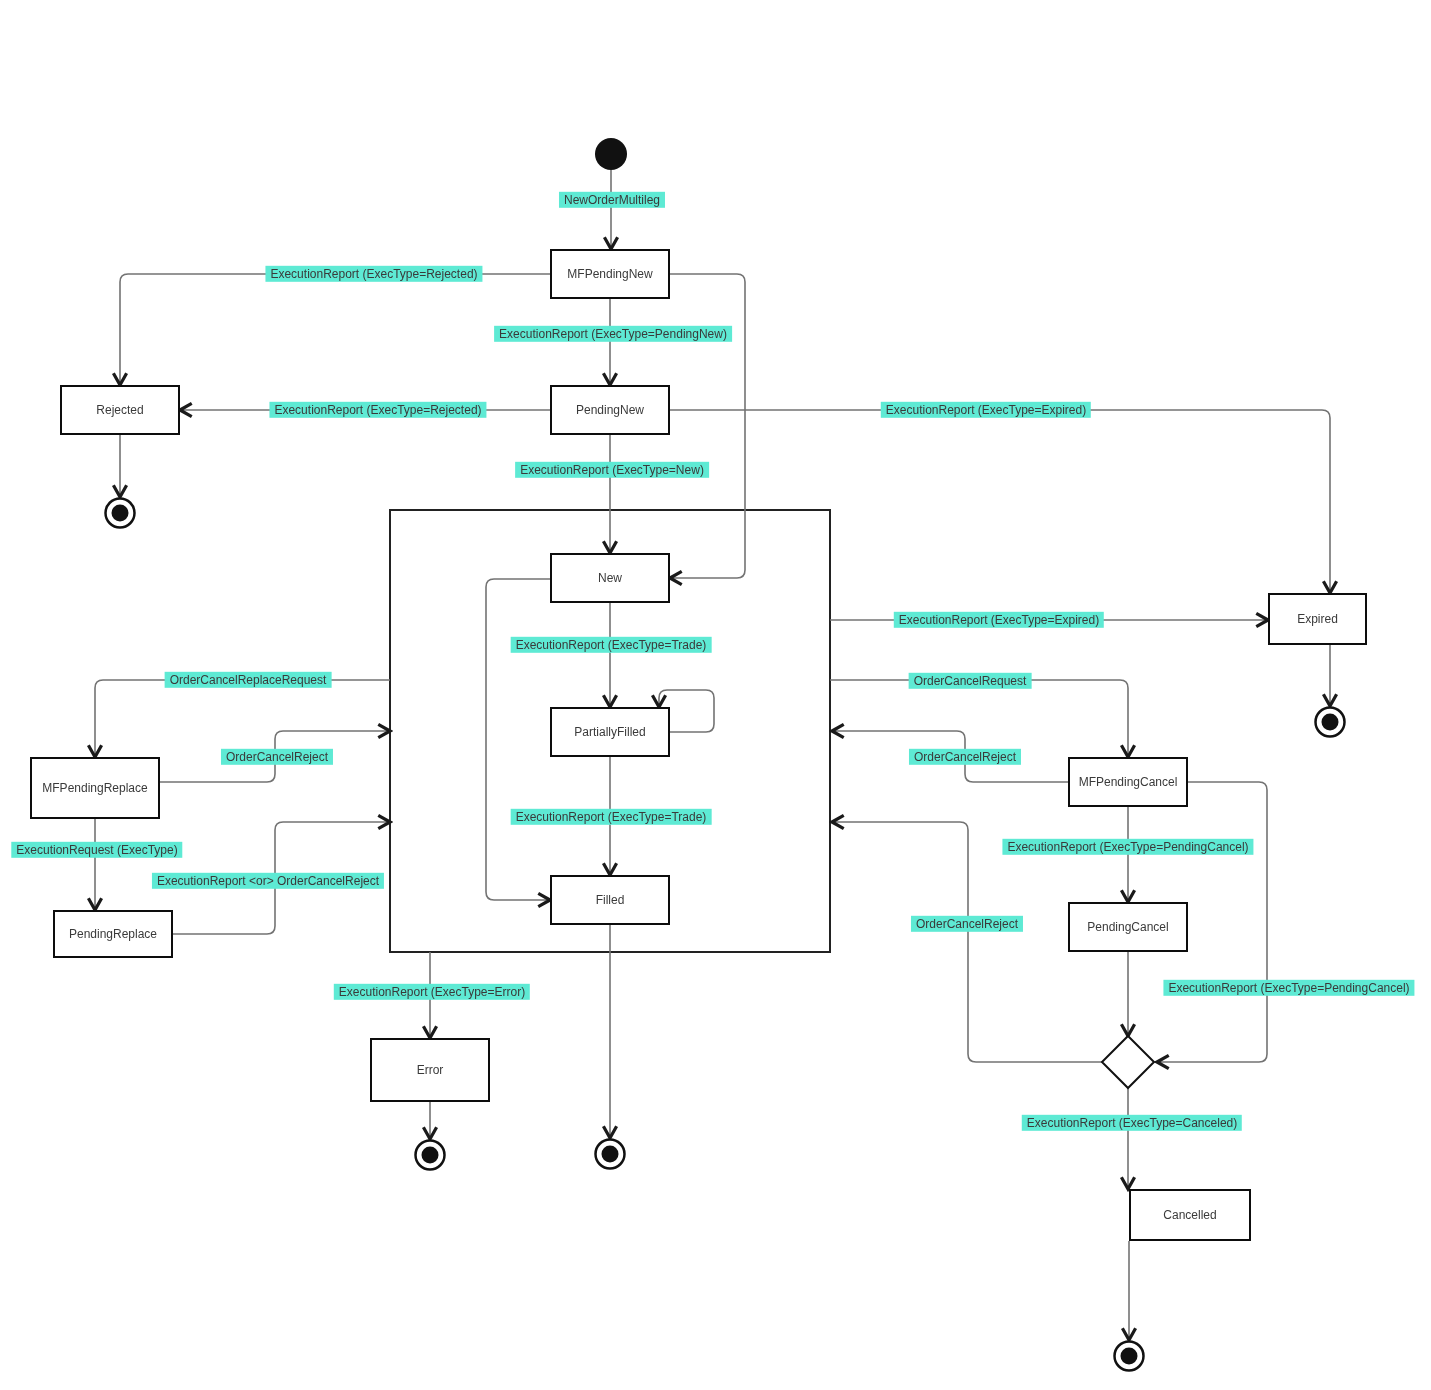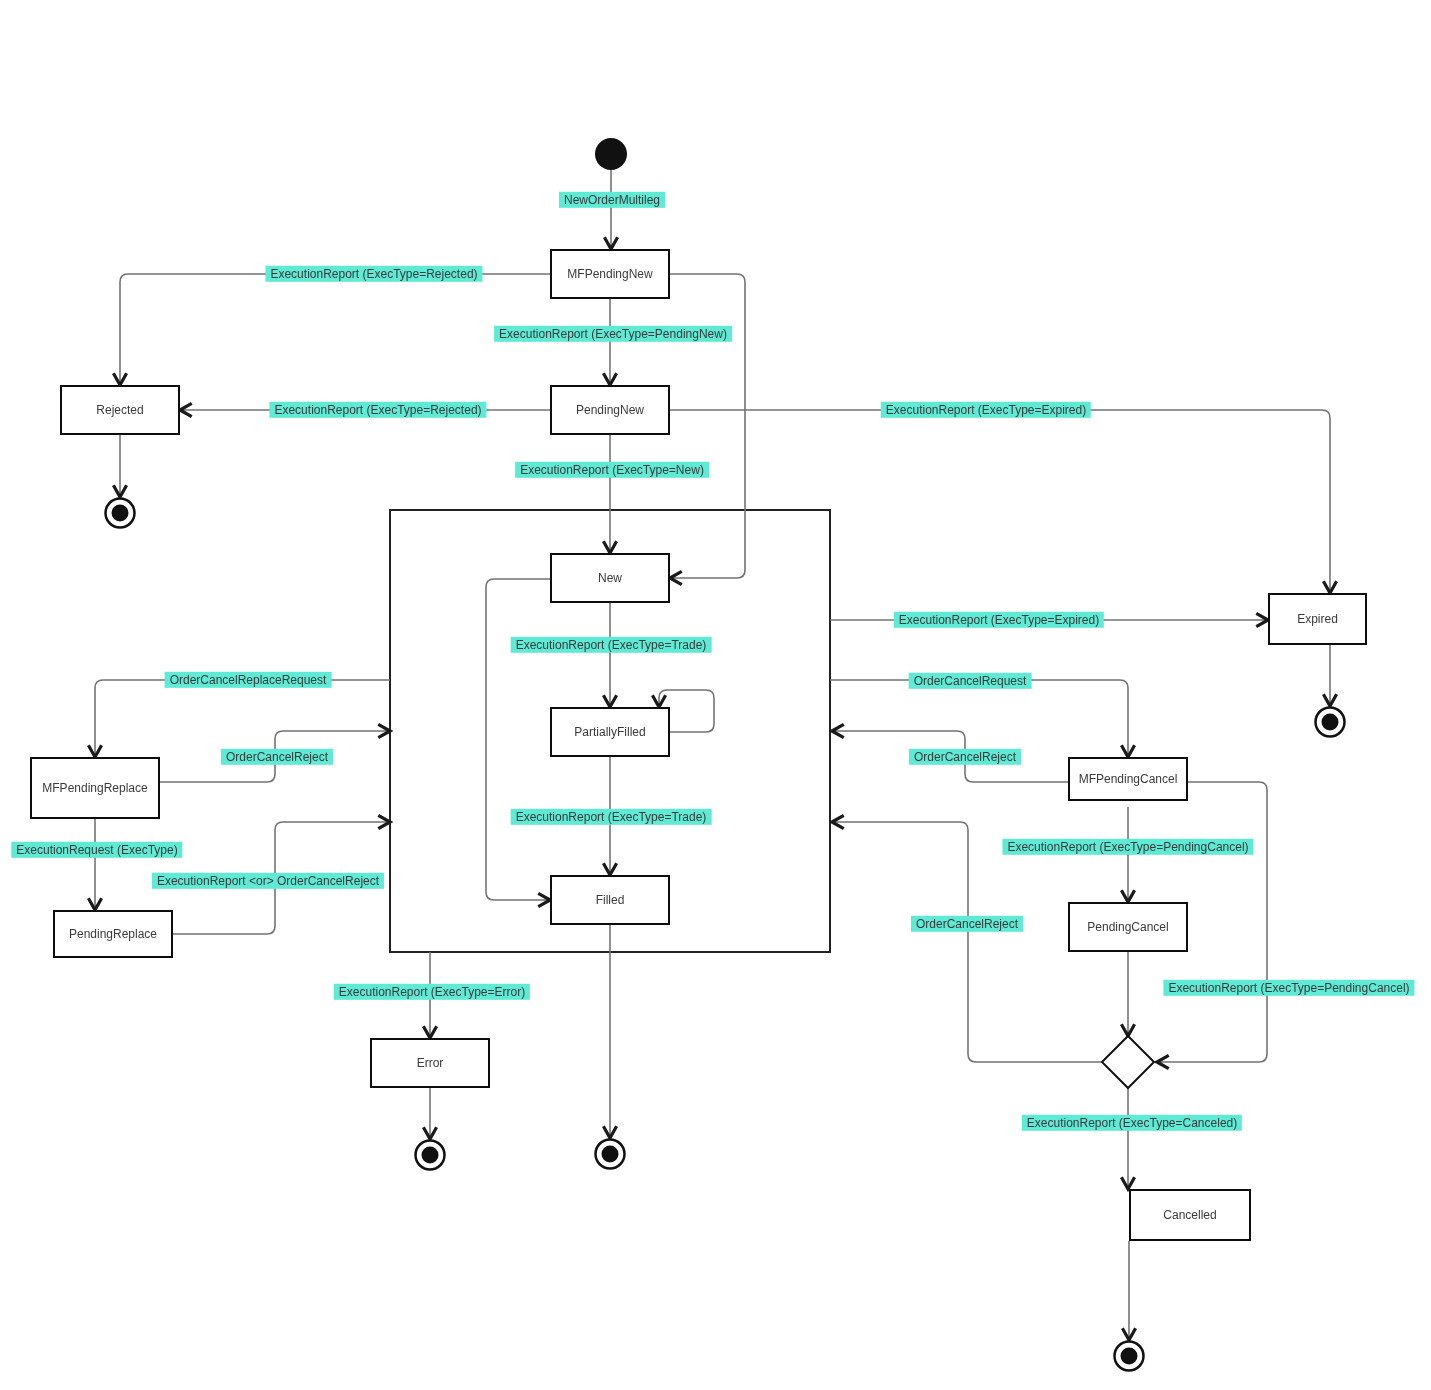--- a/index.html
+++ b/index.html
@@ -91,25 +91,25 @@
     <polygon points="1128,1036 1154,1062 1128,1088 1102,1062" fill="#ffffff" stroke="#111111" stroke-width="2"></polygon>
   </svg>
 
   <div class="state" style="left:550px; top:249px; width:120px; height:50px;">MFPendingNew</div>
   <div class="state" style="left:60px;  top:385px; width:120px; height:50px;">Rejected</div>
   <div class="state" style="left:550px; top:385px; width:120px; height:50px;">PendingNew</div>
   <div class="state" style="left:550px; top:553px; width:120px; height:50px;">New</div>
   <div class="state" style="left:1268px;top:593px; width:99px; height:52px;">Expired</div>
   <div class="state" style="left:550px; top:707px; width:120px; height:50px;">PartiallyFilled</div>
   <div class="state" style="left:30px;  top:757px; width:130px; height:62px;">MFPendingReplace</div>
-  <div class="state" style="left:1068px;top:757px; width:120px; height:44px;">MFPendingCancel</div>
+  <div class="state" style="left:1068px;top:757px; width:120px; height:50px;">MFPendingCancel</div>
   <div class="state" style="left:550px; top:875px; width:120px; height:50px;">Filled</div>
   <div class="state" style="left:1068px;top:902px; width:120px; height:50px;">PendingCancel</div>
   <div class="state" style="left:37px;  top:910px; width:120px; height:48px;margin-left:16px;">PendingReplace</div>
-  <div class="state" style="left:370px; top:1038px;width:120px; height:50px;">Error</div>
+  <div class="state" style="left:370px; top:1038px;width:120px; height:64px;">Error</div>
   <div class="state" style="left:1129px;top:1189px;width:122px; height:52px;">Cancelled</div>
 
   <span class="elabel" style="left:612px; top:200px;">NewOrderMultileg</span>
   <span class="elabel" style="left:374px; top:274px;">ExecutionReport (ExecType=Rejected)</span>
   <span class="elabel" style="left:613px; top:334px;">ExecutionReport (ExecType=PendingNew)</span>
   <span class="elabel" style="left:378px; top:410px;">ExecutionReport (ExecType=Rejected)</span>
   <span class="elabel" style="left:986px; top:410px;">ExecutionReport (ExecType=Expired)</span>
   <span class="elabel" style="left:612px; top:470px;">ExecutionReport (ExecType=New)</span>
   <span class="elabel" style="left:999px; top:620px;">ExecutionReport (ExecType=Expired)</span>
   <span class="elabel" style="left:611px; top:645px;">ExecutionReport (ExecType=Trade)</span>

